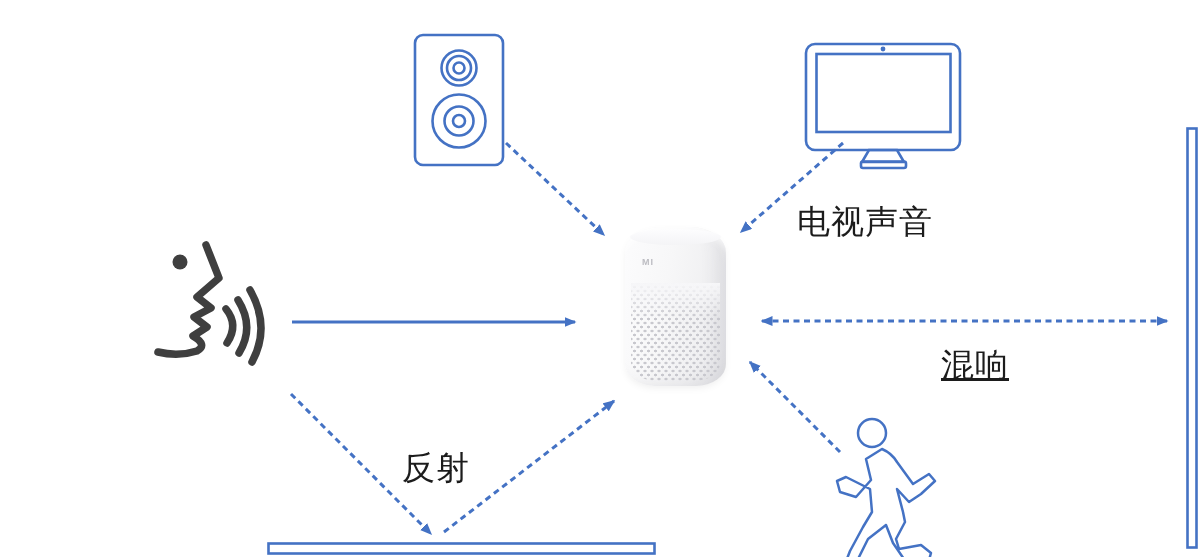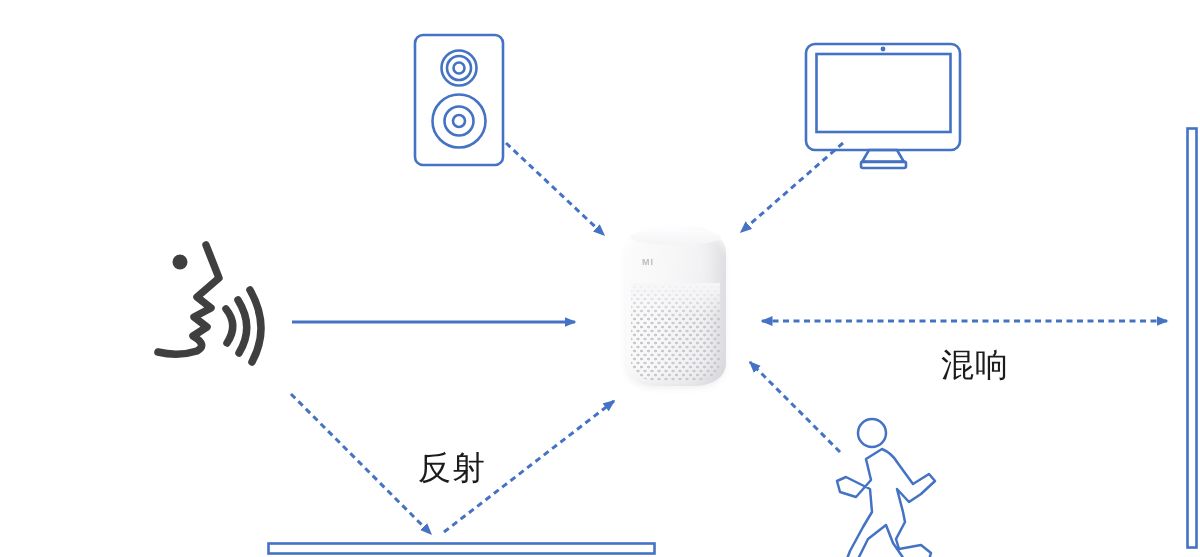--- a/index.html
+++ b/index.html
@@ -18,22 +18,22 @@
   .dashed{stroke:var(--accent);stroke-width:3;stroke-dasharray:6 4.5;fill:none;}
   .solidline{stroke:var(--accent);stroke-width:3.2;fill:none;}
   .talker-stroke{stroke:var(--talker);fill:none;stroke-width:7.5;stroke-linecap:round;stroke-linejoin:round;}
   .lbl{
     position:absolute;font-size:33px;line-height:1.05;letter-spacing:1px;
     color:var(--labeltxt);white-space:nowrap;z-index:5;
   }
   .lbl-speaker{left:22px;top:253px;}
   .lbl-appliance{left:429px;top:185px;}
   .lbl-tv{left:797px;top:205px;}
-  .lbl-reverb{left:941px;top:348px;}
-  .lbl-reflect{left:402px;top:451px;margin-left:16px;}
+  .lbl-reverb{left:941px;top:348px;text-decoration:underline;}
+  .lbl-reflect{left:402px;top:451px;}
   .lbl-voice{left:684px;top:447px;}
 
   .device{
     position:absolute;left:625px;top:227px;width:101px;height:159px;z-index:3;
     background:linear-gradient(100deg,#fcfcfd 0%,#f7f7f8 40%,#efeff1 78%,#e9e9ec 100%);
     border-radius:36px 36px 30px 30px / 26px 26px 22px 22px;
     box-shadow:inset 0 10px 10px -6px #ffffff,
                inset -14px -6px 20px -8px rgba(60,60,70,0.12),
                0 3px 8px -2px rgba(0,0,0,0.08);
   }
@@ -116,16 +116,17 @@
     <line class="dashed" x1="291" y1="394" x2="431" y2="534" marker-end="url(#ah)"></line>
     <line class="dashed" x1="444" y1="532" x2="614" y2="401" marker-end="url(#ah)"></line>
     <line class="dashed" x1="840" y1="452" x2="750" y2="362" marker-end="url(#ah)"></line>
   </svg>
 
   <div class="device">
     <div class="mi-logo">MI</div>
     <div class="grille"></div>
   </div>
 
+  <div class="lbl lbl-tv">电视声音</div>
   <div class="lbl lbl-reverb">混响</div>
   <div class="lbl lbl-reflect">反射</div>
 
 </div>
 
 </body></html>

